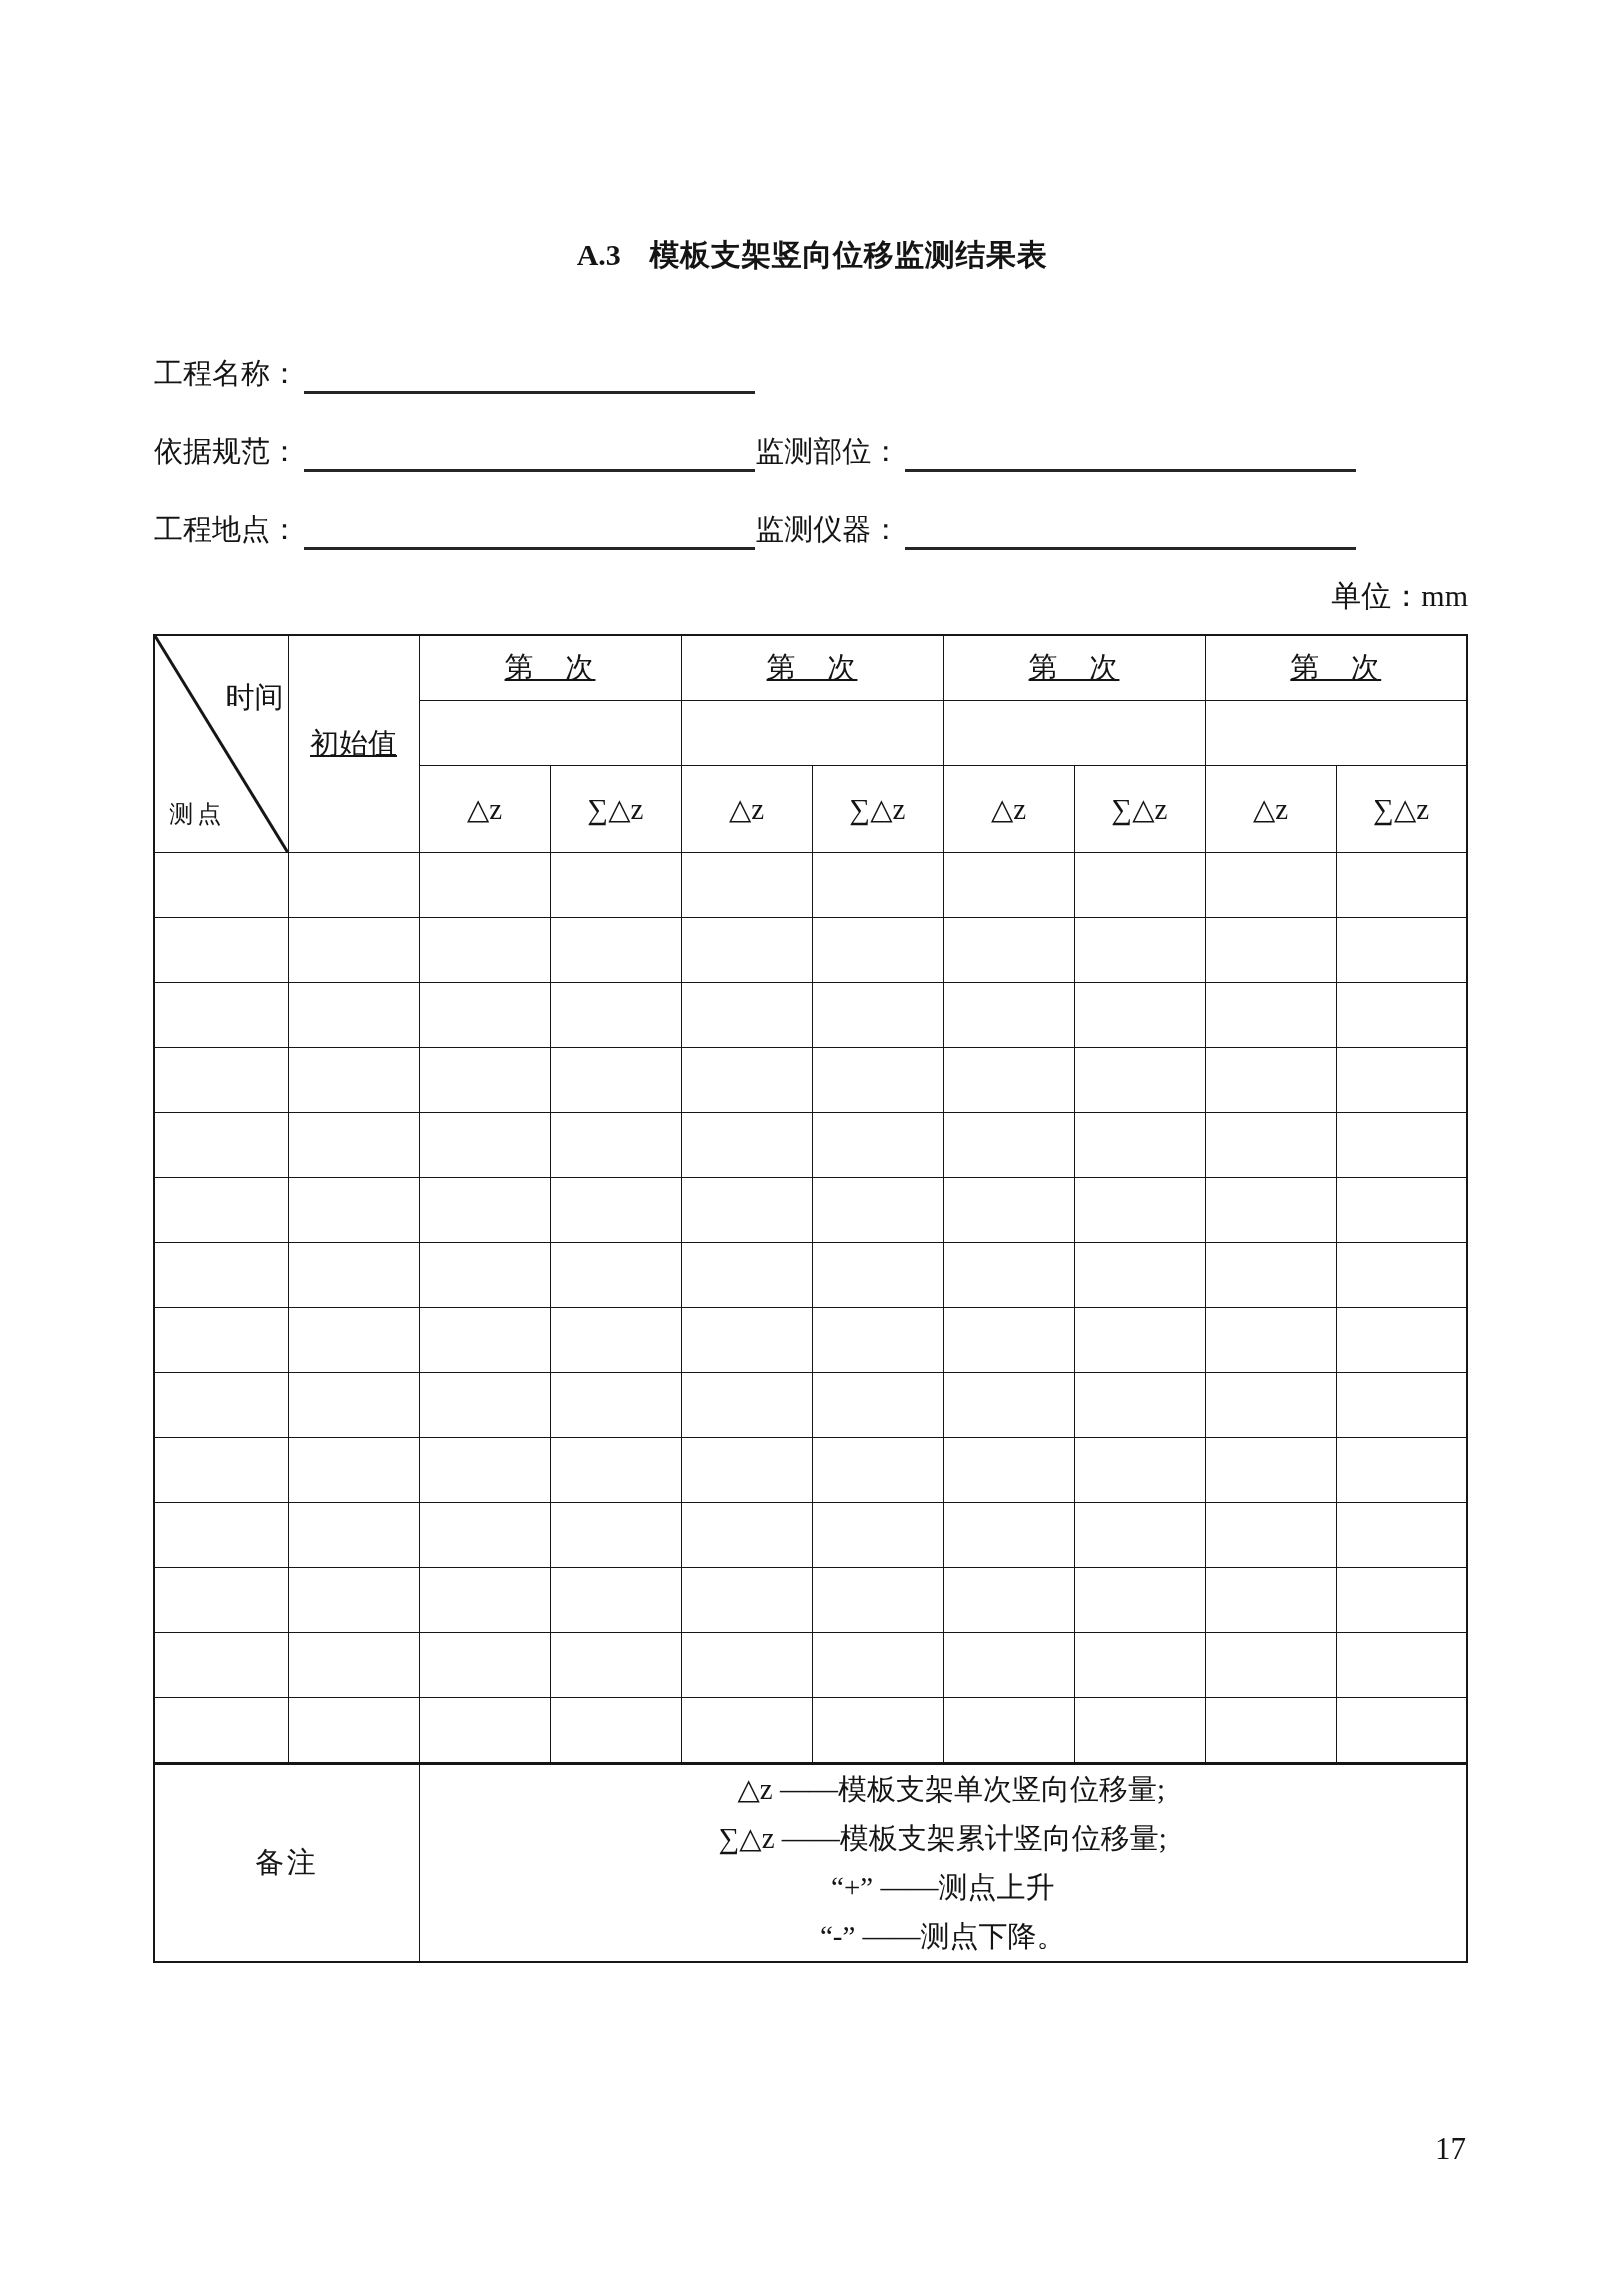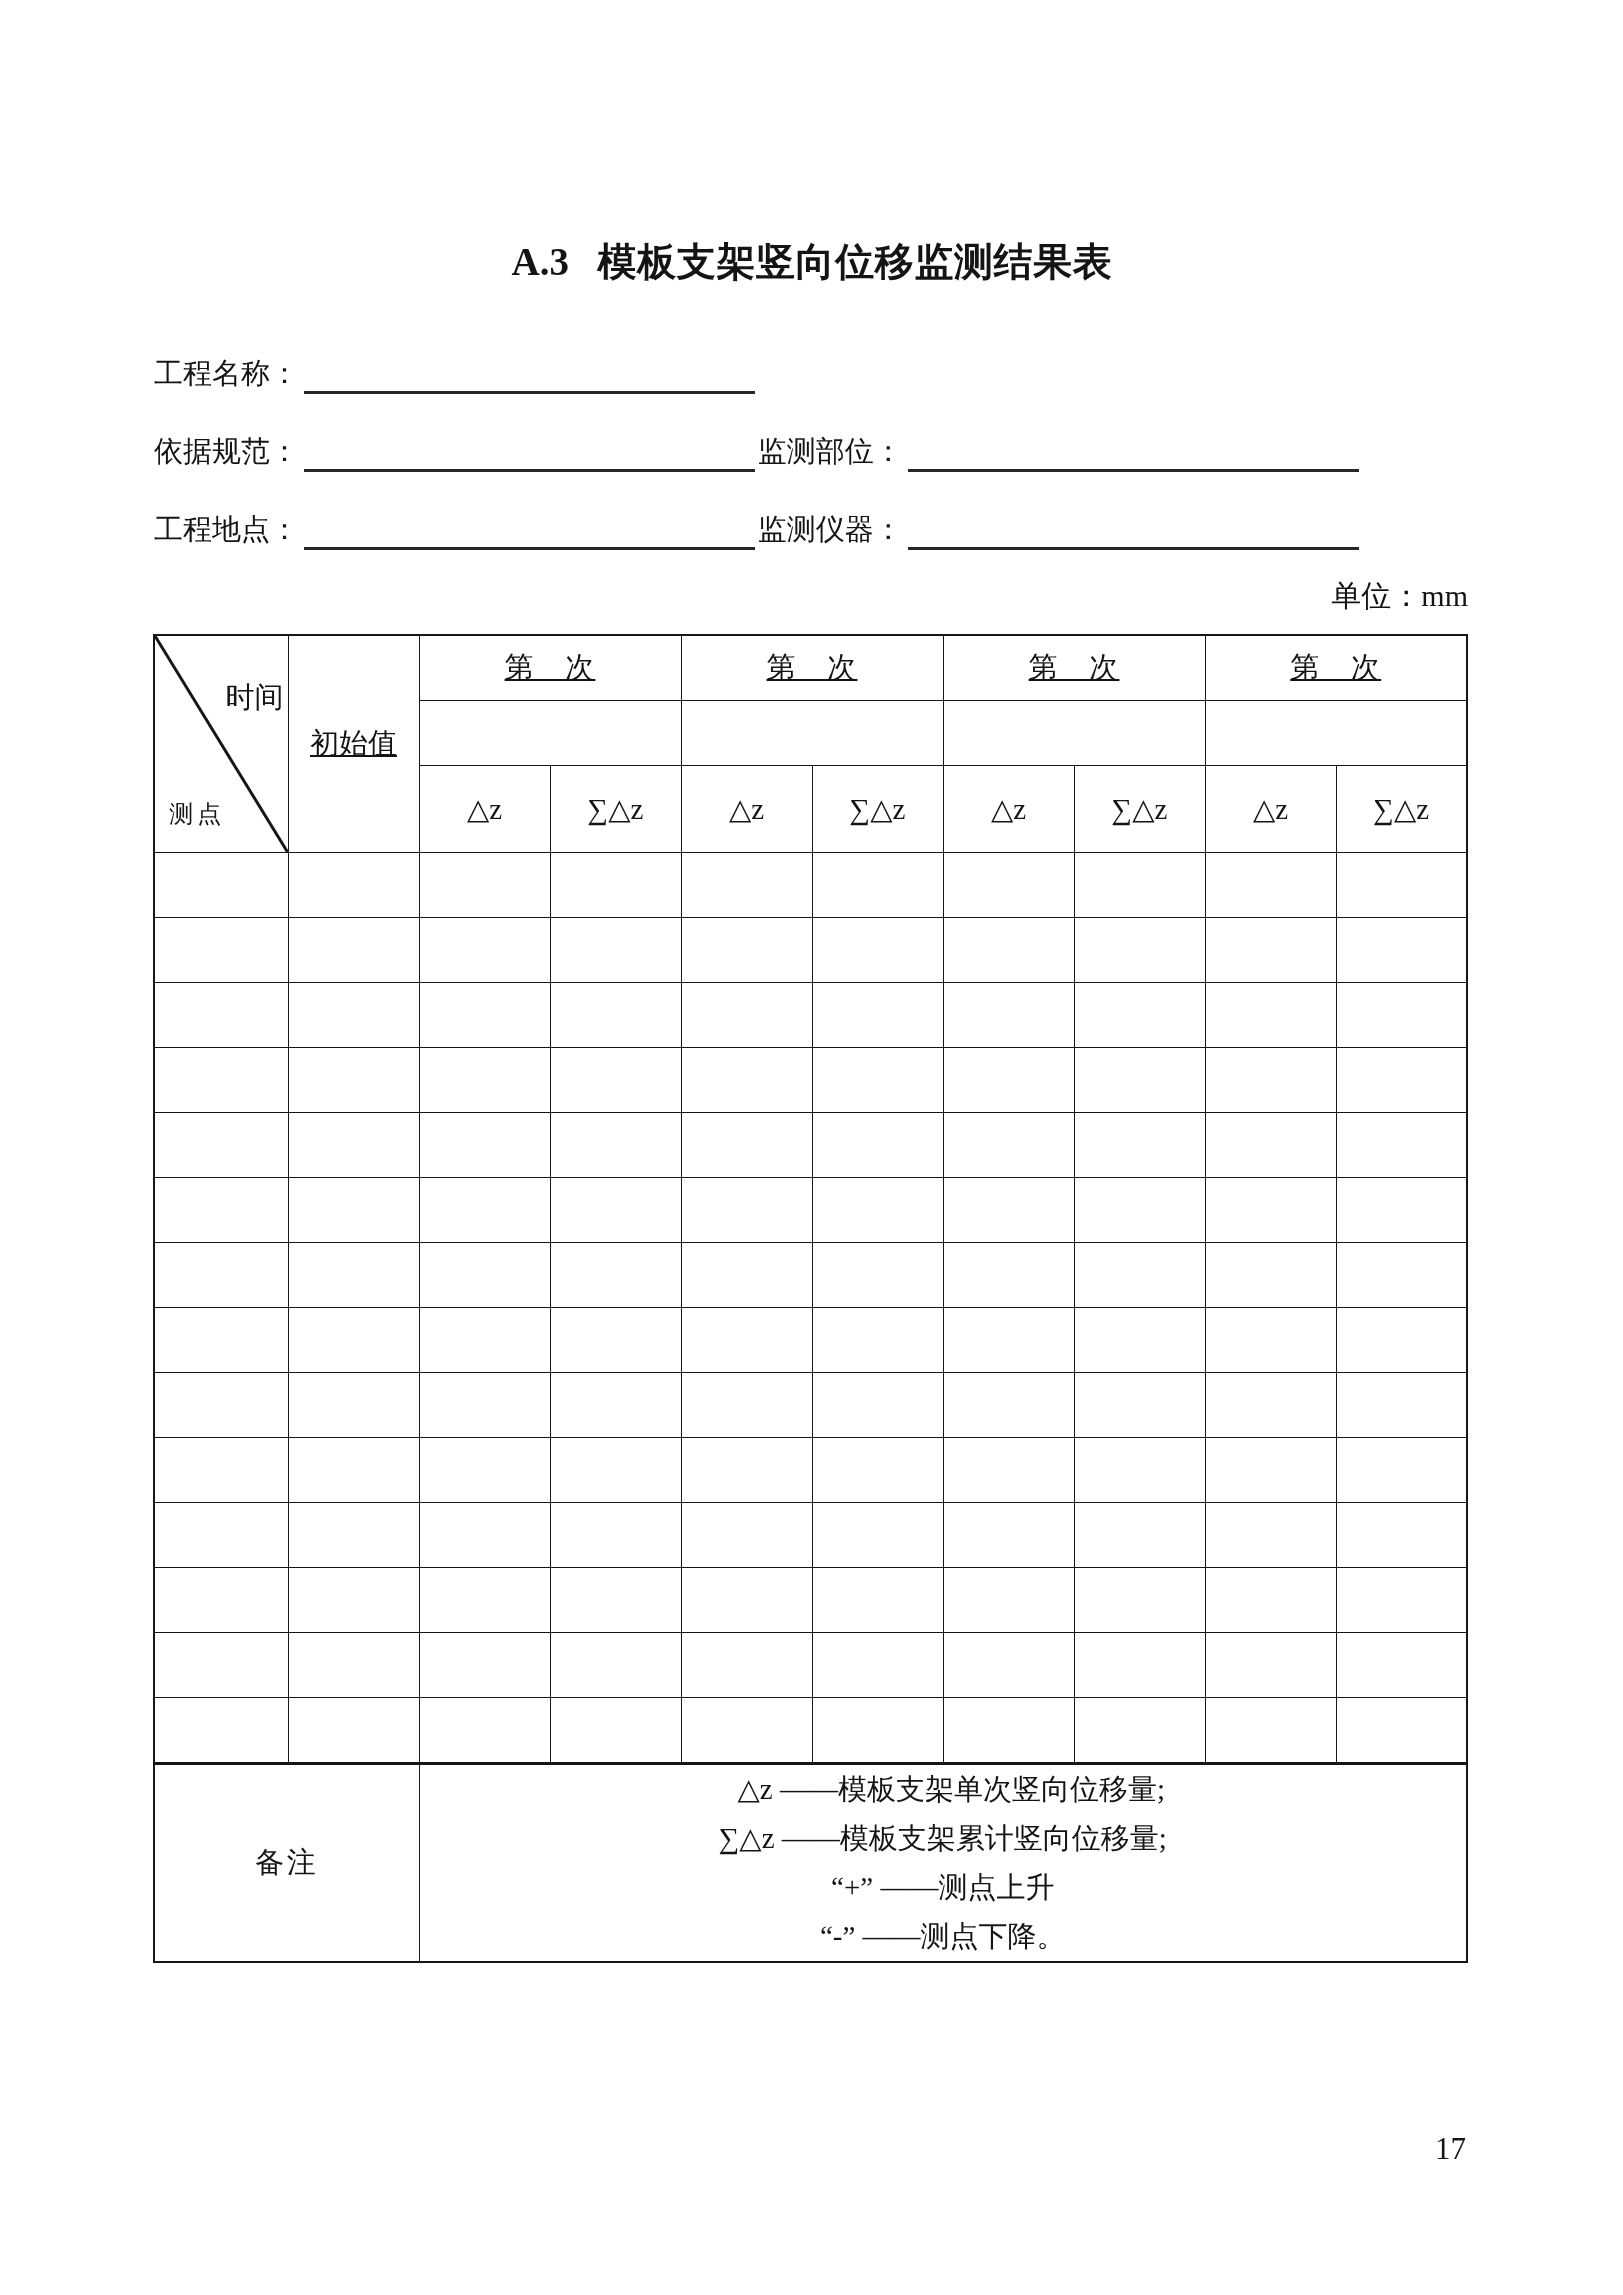--- a/index.html
+++ b/index.html
@@ -9,29 +9,29 @@
     margin:0 auto;
     background:#ffffff;
     color:#141414;
     font-family:"Liberation Serif","DejaVu Serif",serif;
     overflow:hidden;
   }
 
   
   .title {
     position:absolute; top:235px; left:0; width:100%;
-    text-align:center; font-size:39px; font-weight:bold;
+    text-align:center; font-size:30px; font-weight:bold;
     letter-spacing:0.6px; white-space:nowrap;
   }
   .title .prefix { margin-right:28.6px; letter-spacing:0; }
 
   
   .form { position:absolute; left:154px; top:351px; width:1205px; }
   .form-row {
-    display:flex; justify-content:space-between; align-items:flex-end;
+    display:flex; justify-content:flex-start; align-items:flex-end;
     height:43px; margin-bottom:35px;
   }
   .field { display:flex; align-items:flex-end; }
   .field-label { font-size:29px; line-height:1.4; white-space:nowrap; }
   .field-line {
     width:451px; height:36px; margin-left:5.2px;
     border-bottom:3.2px solid #262626;
   }
 
   .unit {

